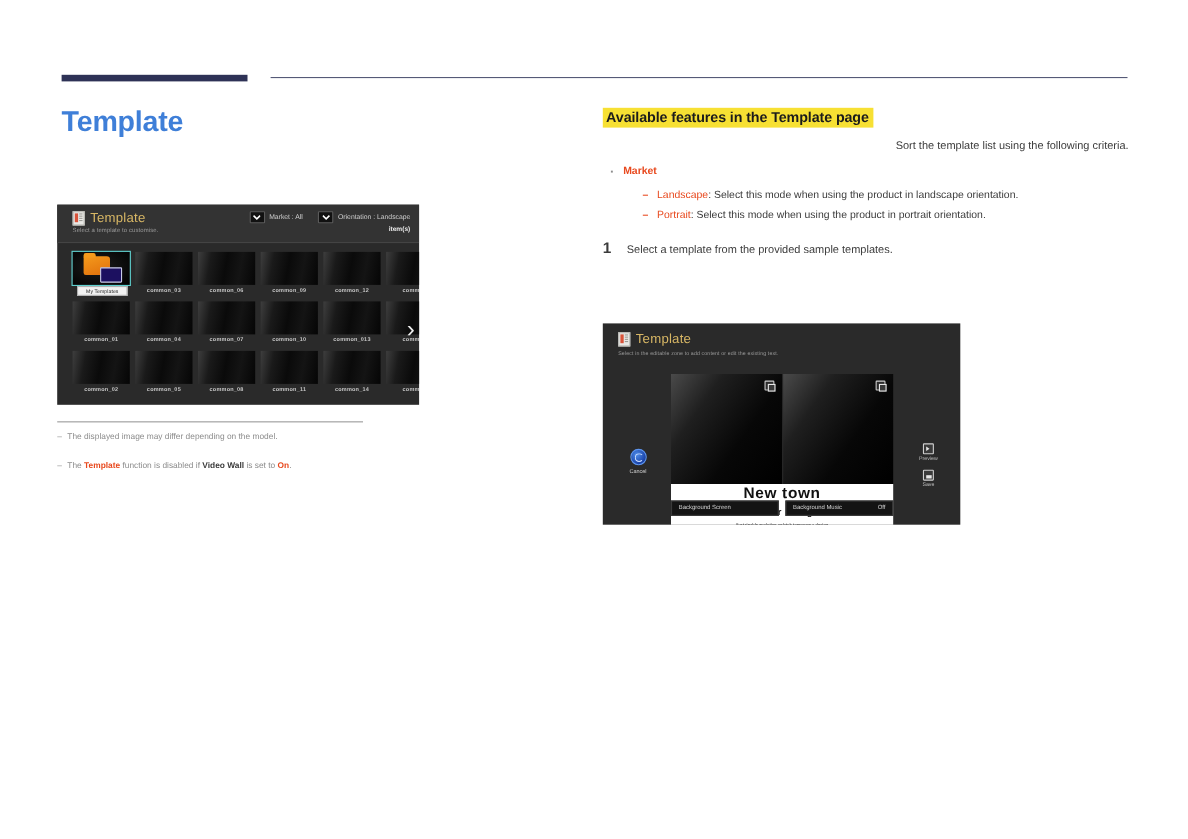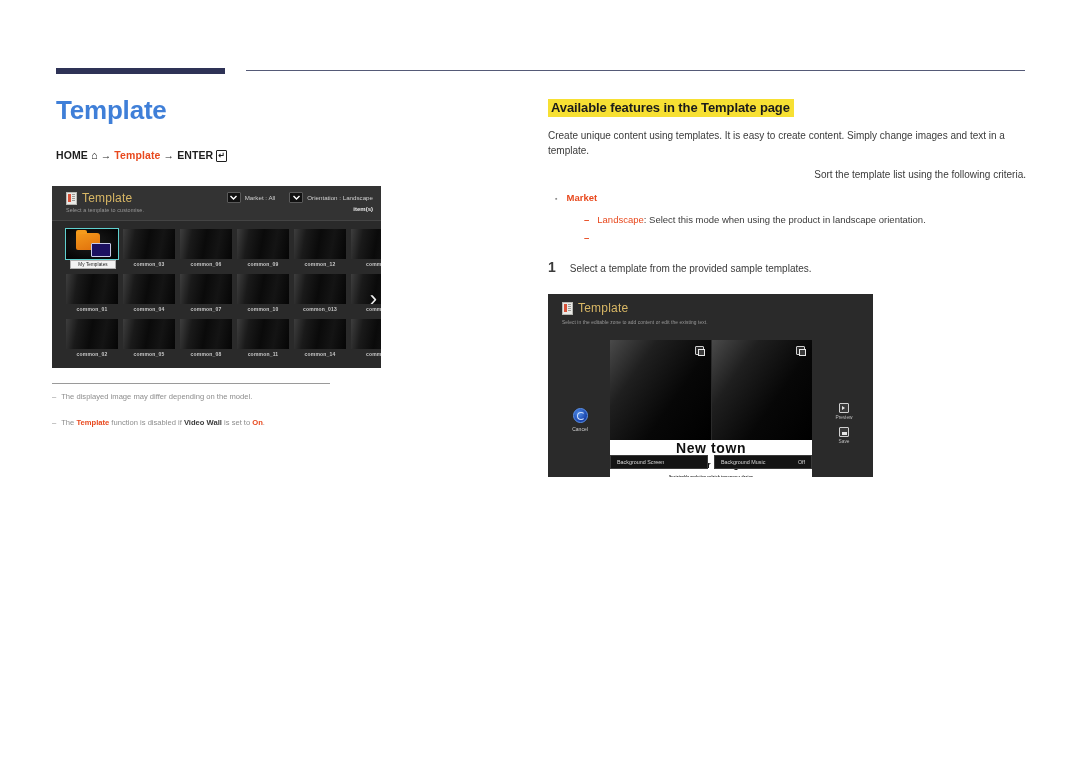--- a/index.html
+++ b/index.html
@@ -201,29 +201,20 @@
 <body>
 
 <div class="page">
 
   <div class="rule-left"></div>
   <div class="rule-right"></div>
 
   <div class="left-col">
     <h1 class="h1">Template</h1>
 
-    <div class="navpath">
-      <span>HOME</span>
-      <span class="glyph">⌂</span>
-      <span>→</span>
-      <span class="accent">Template</span>
-      <span>→</span>
-      <span>ENTER</span>
-      <span class="boxed-glyph">↵</span>
-    </div>
   </div>
 
   <div class="shot1">
     <div class="tpl-head">
       <div class="tpl-title-wrap">
         <span class="tpl-ico"></span>
         <span class="tpl-title">Template</span>
       </div>
       <div class="tpl-sub">Select a template to customise.</div>
 
@@ -342,34 +333,34 @@
       <span>The displayed image may differ depending on the model.</span>
     </div>
     <div class="fn">
       <span class="dash">–</span>
       <span><span>The </span><span class="red">Template</span><span> function is disabled if </span><span class="dark">Video Wall</span><span> is set to </span><span class="red">On</span><span>.</span></span>
     </div>
   </div>
 
   <div class="right-col">
     <div class="h2">Available features in the Template page</div>
-    <div class="para">Create unique content using templates. It is easy to create content. Simply change images and text in a template.</div>
     <div class="para2">Sort the template list using the following criteria.</div>
 
     <div class="bullets">
       <div class="b1">
         <span class="dot">▪</span>
         <span class="txt">Market</span>
       </div>
       <div class="b2">
         <span class="dash">–</span>
         <span><span class="red">Landscape</span><span class="body">: Select this mode when using the product in landscape orientation.</span></span>
       </div>
       <div class="b2">
         <span class="dash">–</span>
+        <span><span class="red">Portrait</span><span class="body">: Select this mode when using the product in portrait orientation.</span></span>
       </div>
     </div>
 
     <div class="step">
       <span class="step-num">1</span>
       <span class="step-txt">Select a template from the provided sample templates.</span>
     </div>
   </div>
 
   <div class="shot2">

